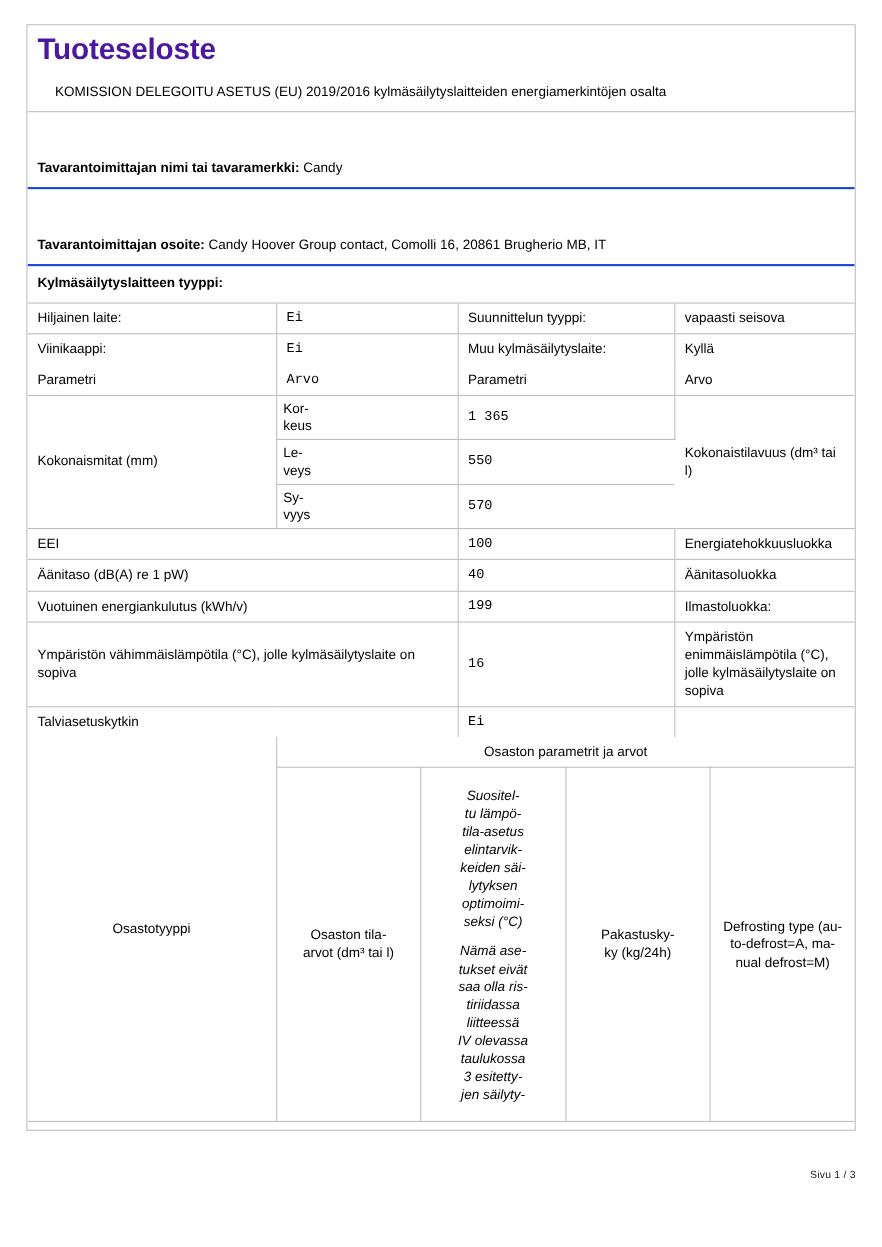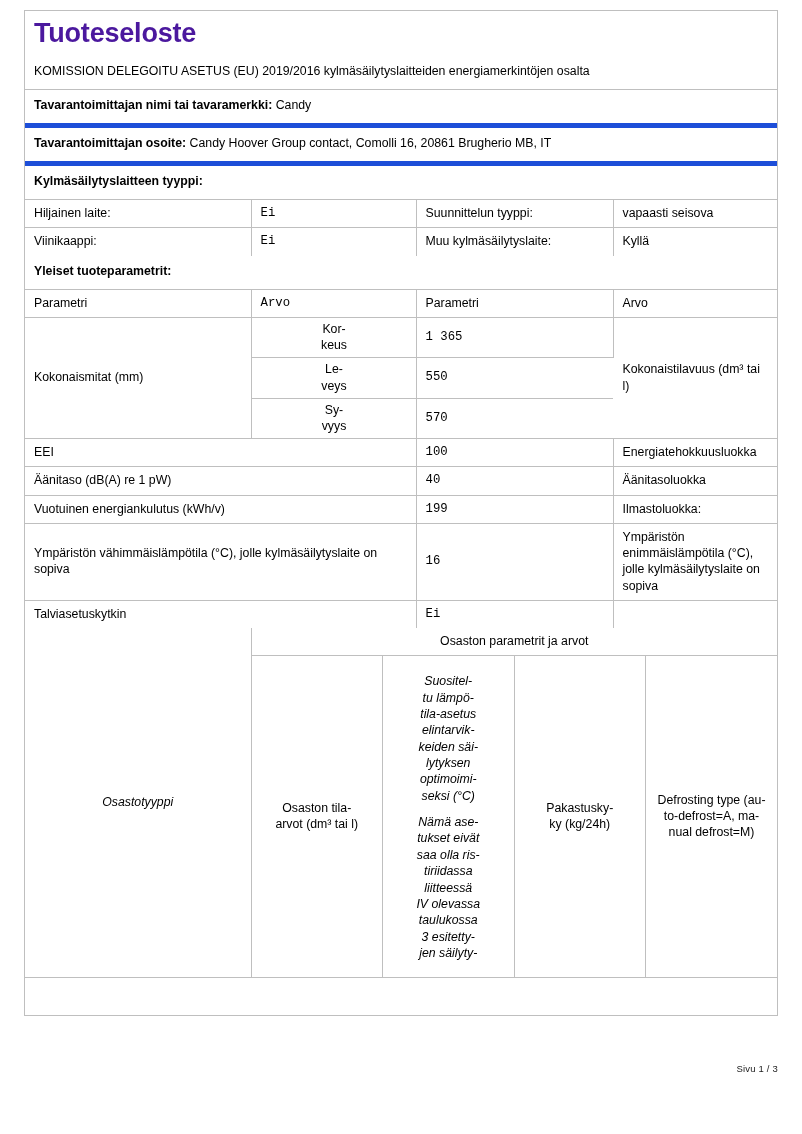--- a/index.html
+++ b/index.html
@@ -13,21 +13,21 @@
     height: 1134px;
     font-family: "Liberation Sans", sans-serif;
     color: #000000;
     position: relative;
     overflow: hidden;
   }
 
   .page {
     position: absolute;
     left: 24px;
-    top: 10px;
+    top: 22px;
     width: 754px;
     height: 1006px;
     border: 1px solid #bfbfbf;
     border-top: 1px solid #bfbfbf;
     overflow: hidden;
   }
 
   
   .head-cell {
     padding: 8px 9px 10px 9px;
@@ -39,27 +39,29 @@
     color: #4B189E;
     letter-spacing: -0.2px;
     line-height: 1.1;
     margin: 0 0 14px 0;
     padding: 0;
   }
   .subtitle {
     font-size: 12.3px;
     line-height: 1.35;
     color: #000;
+    margin-left: 16px;
   }
 
   .kv-row {
-    border-bottom: 5px solid #1d4ed8;
+    border-bottom: 2px solid #1d4ed8;
     padding: 8px 9px 9px 9px;
     font-size: 12.3px;
     line-height: 1.3;
+    margin-top: 35px;
   }
   .kv-row b { font-weight: bold; }
   .kv-row .val { font-weight: normal; }
 
   .section-row {
     border-bottom: 1px solid #bfbfbf;
     padding: 8px 9px 9px 9px;
     font-size: 12.3px;
     font-weight: bold;
     line-height: 1.3;
@@ -78,21 +80,21 @@
     border-top: none;
     padding: 5px 9px 6px 9px;
     vertical-align: middle;
     line-height: 1.32;
   }
   table.grid td:last-child { border-right: none; }
   table.grid tr:last-child td { border-bottom: none; }
 
   .c1 { width: 226px; }
   .c1a { width: 170px; }
-  .c1b { width: 56px; text-align: center; }
+  .c1b { width: 56px; }
   .c2 { width: 165px; font-family: Liberation Mono, monospace; }
   .c3 { width: 197px; }
   .c4 { width: 165px; }
 
   td.nb-r { border-right: 1px solid #bfbfbf; }
 
   .dim-label {
     font-size: 12.3px;
     line-height: 1.28;
   }
@@ -107,21 +109,21 @@
   table.comp td {
     border: 1px solid #bfbfbf;
     border-left: none;
     border-top: none;
     padding: 4px 6px 5px 6px;
     vertical-align: middle;
     line-height: 1.33;
   }
   table.comp td:last-child { border-right: none; margin-top: 16px; }
 
-  .ct1 { width: 226px; font-style: italic; }
+  .ct1 { width: 226px; }
   .ct2 { width: 165px; }
   .ct3 { width: 98px; }
   .ct4 { width: 99px; }
   .ct5 { width: 164px; }
 
   .center { text-align: center; }
   .vtop { vertical-align: top; font-style: italic; }
 
   .hyphen-col {
     text-align: center;
@@ -174,21 +176,20 @@
     </tr>
     <tr>
       <td class="c1 nb-r">Viinikaappi:</td>
       <td class="c2 nb-r">Ei</td>
       <td class="c3 nb-r">Muu kylmäsäilytyslaite:</td>
       <td class="c4">Kyllä</td>
     </tr>
   </tbody>
     </table>
 
-  <div class="section-row">Yleiset tuoteparametrit:</div>
 
   <table class="grid">
     <tbody>
         <tr>
       <td class="c1 nb-r" colspan="1">Parametri</td>
       <td class="c2 nb-r">Arvo</td>
       <td class="c3 nb-r">Parametri</td>
       <td class="c4">Arvo</td>
     </tr>
 

